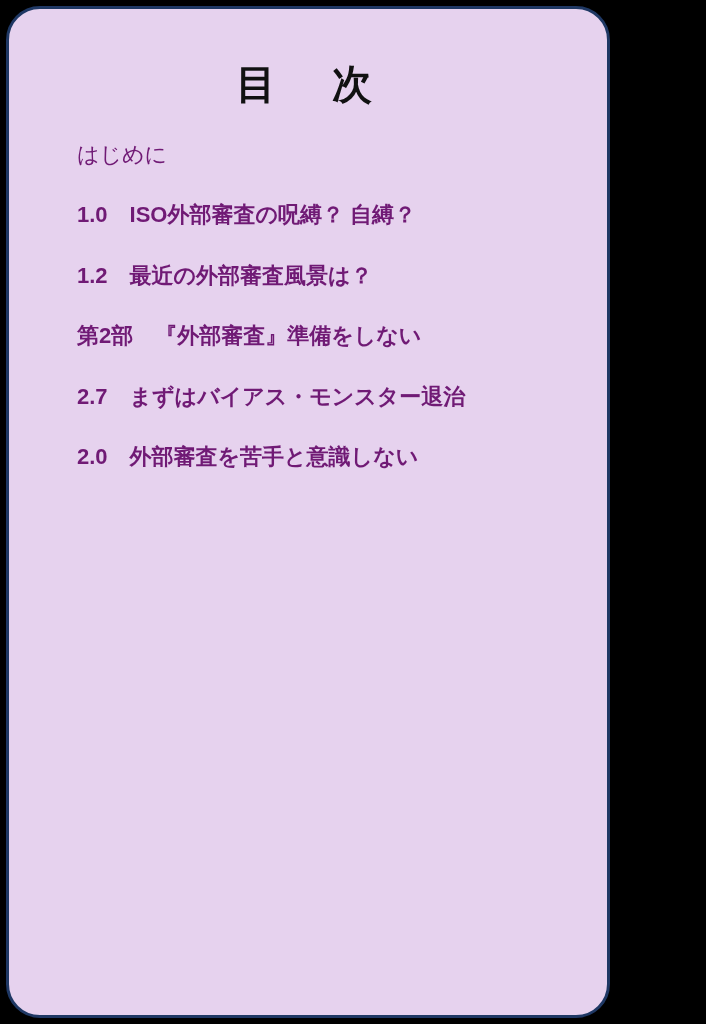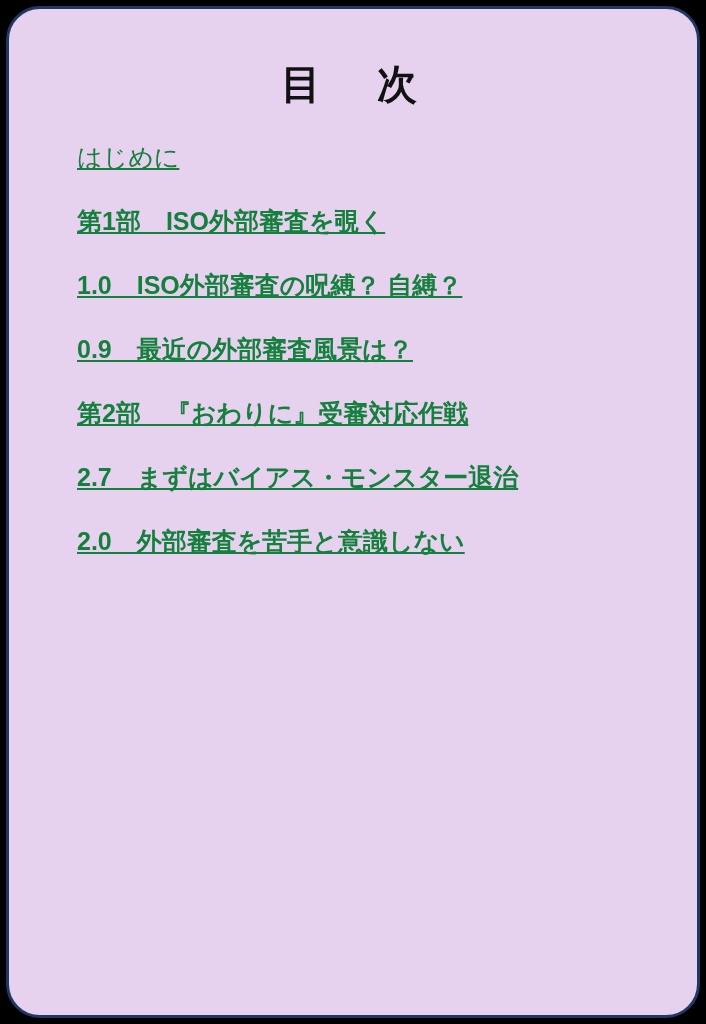--- a/index.html
+++ b/index.html
@@ -10,21 +10,21 @@
   body {
     width: 706px;
     height: 1024px;
     overflow: hidden;
     font-family: "Liberation Sans", sans-serif;
   }
   .page {
     position: absolute;
     left: 6px;
     top: 6px;
-    width: 694px;
+    width: 604px;
     height: 1012px;
     box-sizing: border-box;
     background: #e6d2ee;
     border: 3px solid #1f3864;
     border-radius: 34px;
     overflow: hidden;
   }
   .inner {
     position: absolute;
     left: 0;
@@ -42,44 +42,42 @@
     letter-spacing: 8px;
     margin: 18px 0 30px 0;
     font-family: "Liberation Sans", sans-serif;
   }
   .toc {
     margin: 0;
     padding: 0 0 0 28px;
     list-style: none;
   }
   .toc-item {
-    font-size: 25px;
-    color: #15803d;
+    font-size: 22px;
+    color: #701a75;
     line-height: 1.2;
     margin-bottom: 34px;
     white-space: nowrap;
     font-family: "Liberation Sans", sans-serif;
-    text-decoration: underline;
   }
   .toc-item.bold {
     font-weight: bold;
   }
   .toc-item.plain {
     font-weight: normal;
   }
 </style>
 </head>
 <body>
 
 <div class="page">
   <div class="inner">
     <div class="doc-title">目　次</div>
     <ul class="toc">
       <li class="toc-item plain">はじめに</li>
-      <li class="toc-item bold">第1部　ISO外部審査を覗く</li>
       <li class="toc-item bold">1.0　ISO外部審査の呪縛？ 自縛？</li>
-      <li class="toc-item bold">0.9　最近の外部審査風景は？</li>
-      <li class="toc-item bold">第2部　『おわりに』受審対応作戦</li>
+      <li class="toc-item bold">1.2　最近の外部審査風景は？</li>
+      <li class="toc-item bold">第2部　『外部審査』準備をしない</li>
       <li class="toc-item bold">2.7　まずはバイアス・モンスター退治</li>
       <li class="toc-item bold">2.0　外部審査を苦手と意識しない</li>
     </ul>
   </div>
 </div>
 
 </body></html>

